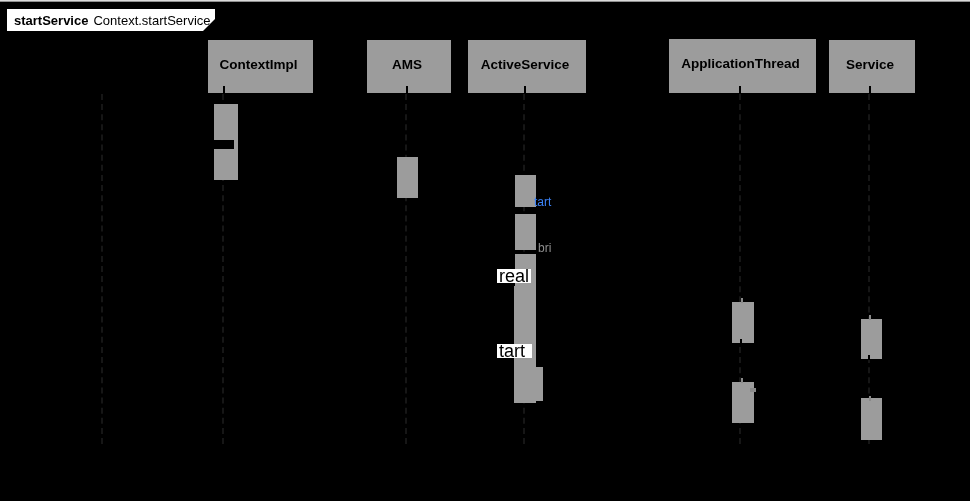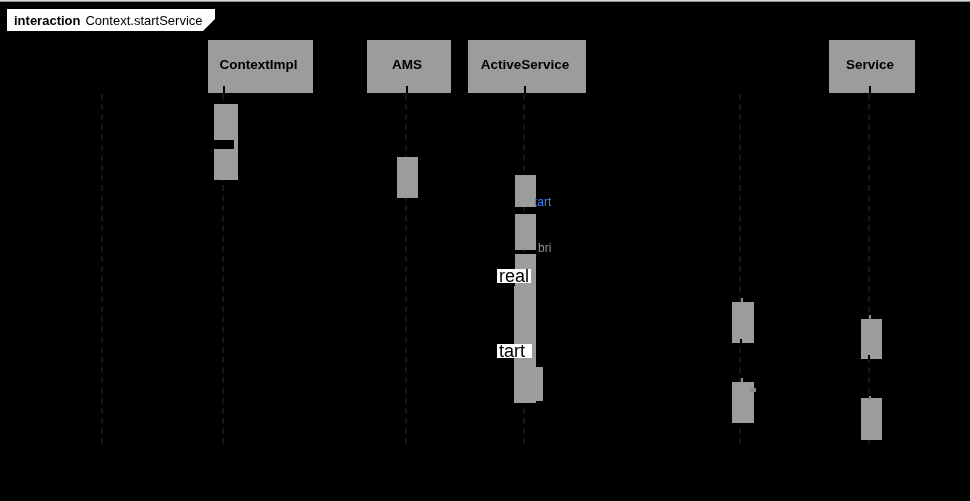--- a/index.html
+++ b/index.html
@@ -43,33 +43,36 @@
 </style>
 </head>
 <body>
 
 <div class="stage">
 
   <div class="top-border"></div>
 
   <div class="tag">
     <div class="tag-inner">
-      <span class="kw">interaction</span>
+      <span class="kw">startService</span>
       <span>Context.startService</span>
     </div>
   </div>
 
   <div class="head" style="left:178px;top:44px;width:93px;height:40px;margin-left:34px;">
     <span>ContextImpl</span>
   </div>
   <div class="head" style="left:472px;top:44px;width:106px;height:40px;">
     <span>ActiveService</span>
   </div>
   <div class="head" style="left:371px;top:44px;width:72px;height:40px;">
     <span>AMS</span>
+  </div>
+  <div class="head" style="left:673px;top:43px;width:135px;height:41px;">
+    <span>ApplicationThread</span>
   </div>
   <div class="head" style="left:833px;top:44px;width:74px;height:40px;text-align:center;">
     <span>Service</span>
   </div>
 
   <div class="lifeline" style="left:101px;top:94px;height:350px;"></div>
   <div class="lifeline" style="left:222px;top:94px;height:350px;"></div>
   <div class="lifeline" style="left:405px;top:94px;height:350px;"></div>
   <div class="lifeline" style="left:523px;top:94px;height:350px;"></div>
   <div class="lifeline" style="left:739px;top:94px;height:350px;"></div>

